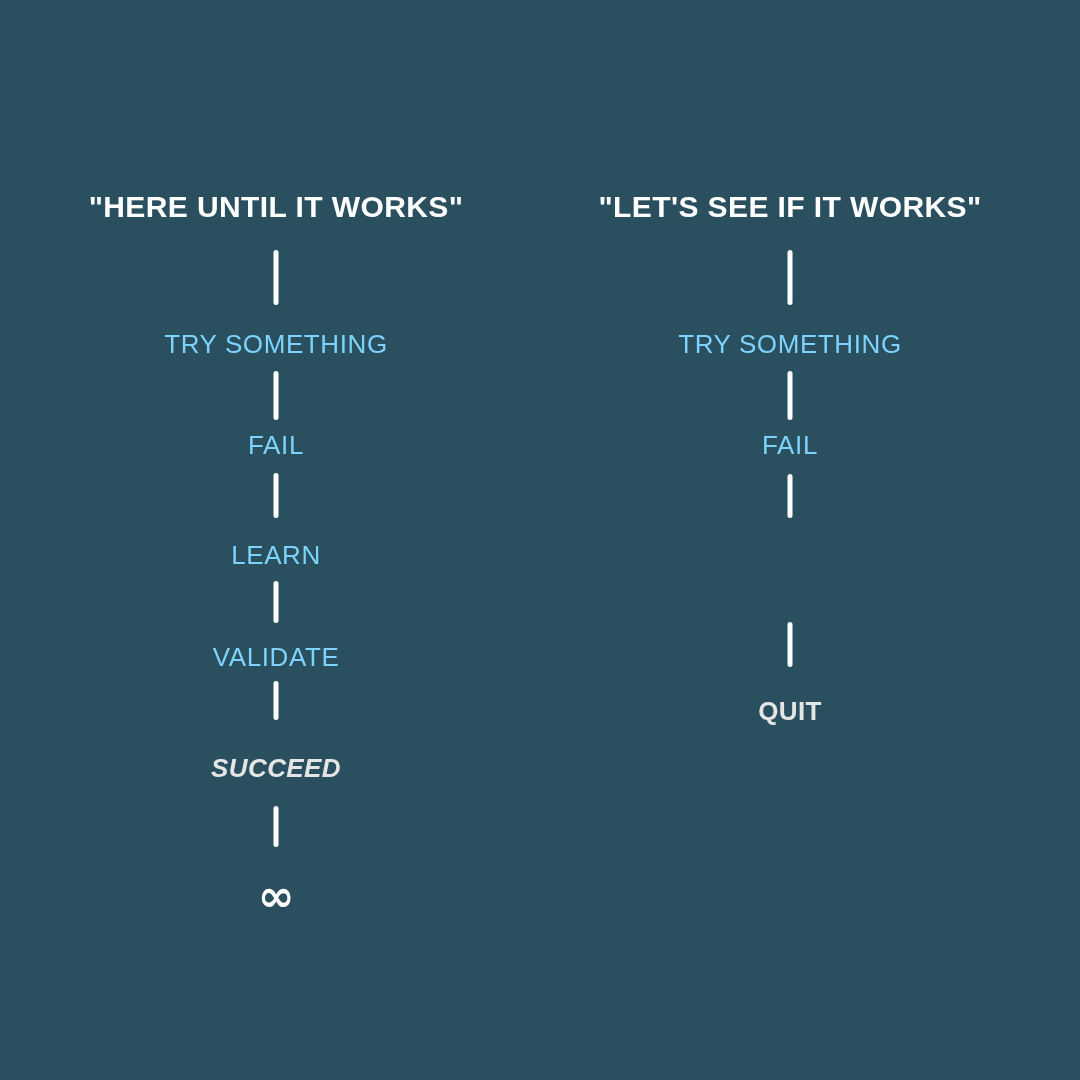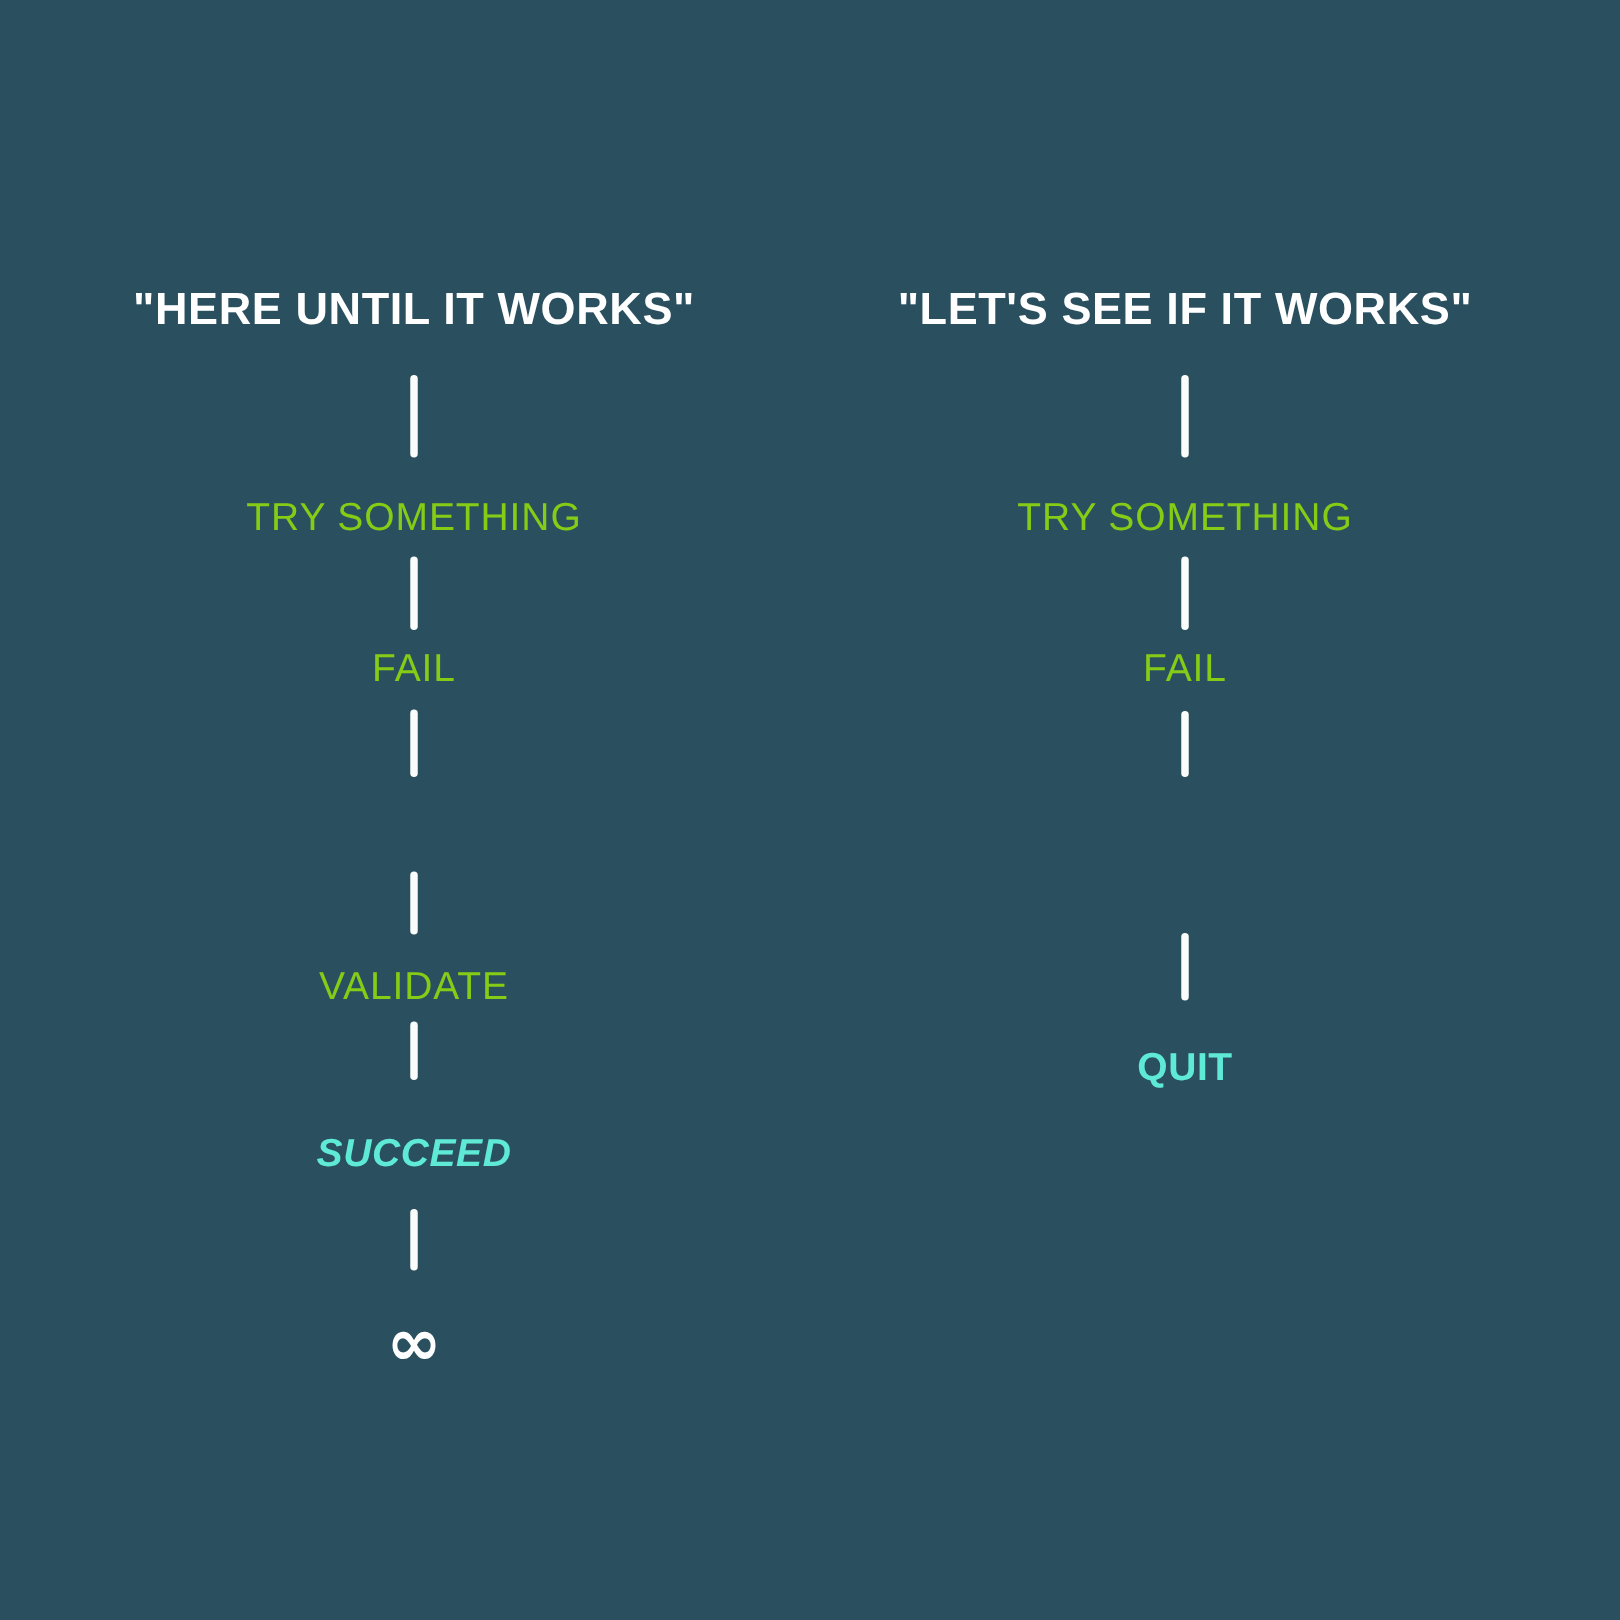--- a/index.html
+++ b/index.html
@@ -25,39 +25,39 @@
     height: 1080px;
   }
   .column-left  { left: 76px; }
   .column-right { left: 590px; }
 
   .item {
     position: absolute;
     left: 0;
     right: 0;
     text-align: center;
-    color: #84cc16;
+    color: #7dd3fc;
   }
   .title {
     font-size: 30px;
     font-weight: 700;
     line-height: 40px;
     color: #FFFFFF;
     letter-spacing: 0.4px;
     white-space: nowrap;
   }
   .step {
     font-size: 26px;
     font-weight: 400;
     line-height: 34px;
     letter-spacing: 0.6px;
   }
   .step-bold {
     font-weight: 700;
-    color: #5eead4;
+    color: #e5e5e5;
     letter-spacing: 0.4px;
   }
   .step-wrap {
     max-width: 310px;
     margin: 0 auto;
     line-height: 32px;
   }
   .connector {
     position: absolute;
     left: 50%;
@@ -106,20 +106,21 @@
 
 <div class="canvas" style="background: rgb(42, 80, 95);">
 
   <div class="column column-left">
     <div class="item title l-title">"HERE UNTIL IT WORKS"</div>
     <div class="connector l-conn1"></div>
     <div class="item step l-try">TRY SOMETHING</div>
     <div class="connector l-conn2"></div>
     <div class="item step l-fail">FAIL</div>
     <div class="connector l-conn3"></div>
+    <div class="item step l-learn">LEARN</div>
     <div class="connector l-conn4"></div>
     <div class="item step l-improve">VALIDATE</div>
     <div class="connector l-conn5"></div>
     <div class="item step step-bold l-succeed">SUCCEED</div>
     <div class="connector l-conn6"></div>
     <div class="item infinity l-inf">∞</div>
   </div>
 
   <div class="column column-right">
     <div class="item title r-title">"LET'S SEE IF IT WORKS"</div>

